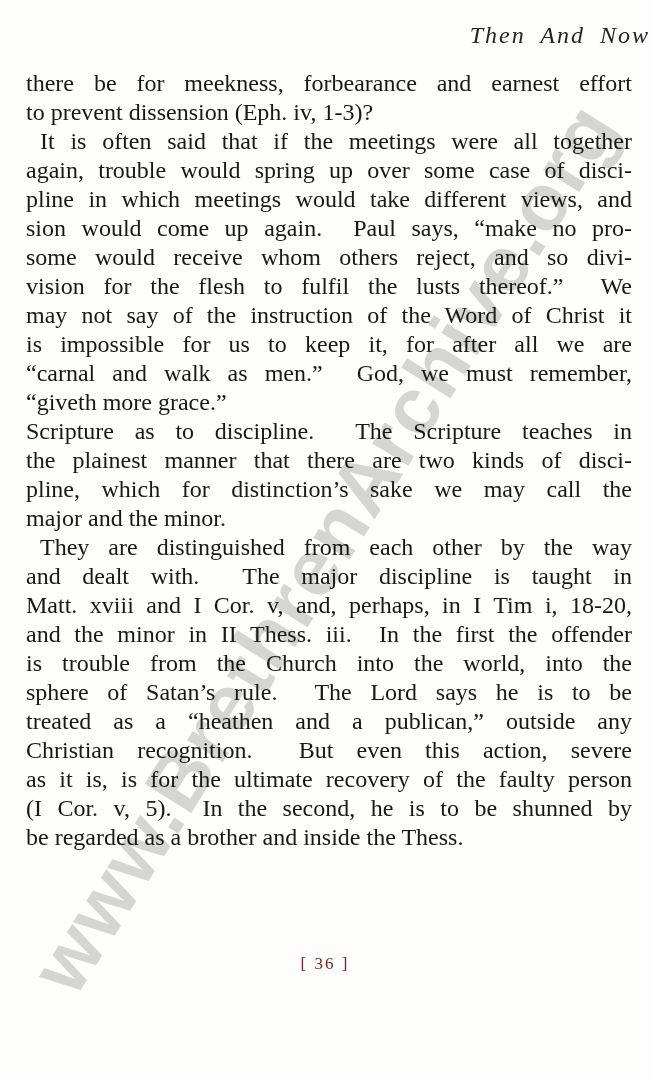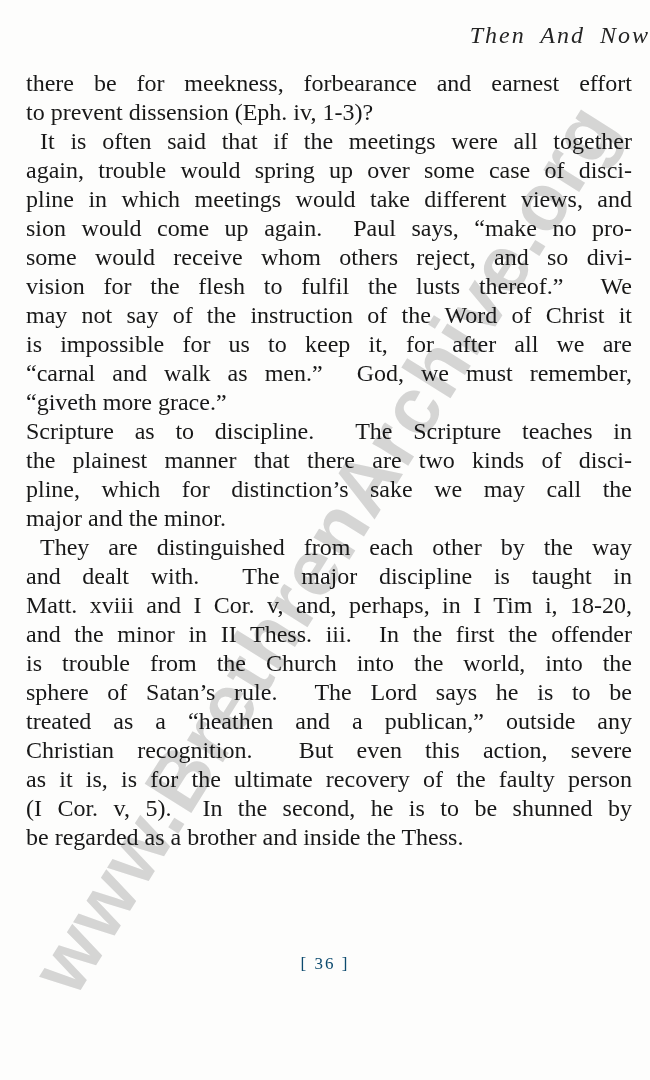--- a/index.html
+++ b/index.html
@@ -73,21 +73,21 @@
     text-indent: 14px;
   }
   .footer {
     position: absolute;
     top: 954px;
     left: 0;
     width: 100%;
     text-align: center;
     font-size: 17px;
     letter-spacing: 2px;
-    color: #0c4a6e;
+    color: #7f1d1d;
     z-index: 1;
   }
 </style>
 </head>
 <body>
 
 <div class="page">
   <div class="watermark">www.BrethrenArchive.org</div>
 
   <h1 class="title">Then And Now</h1>

